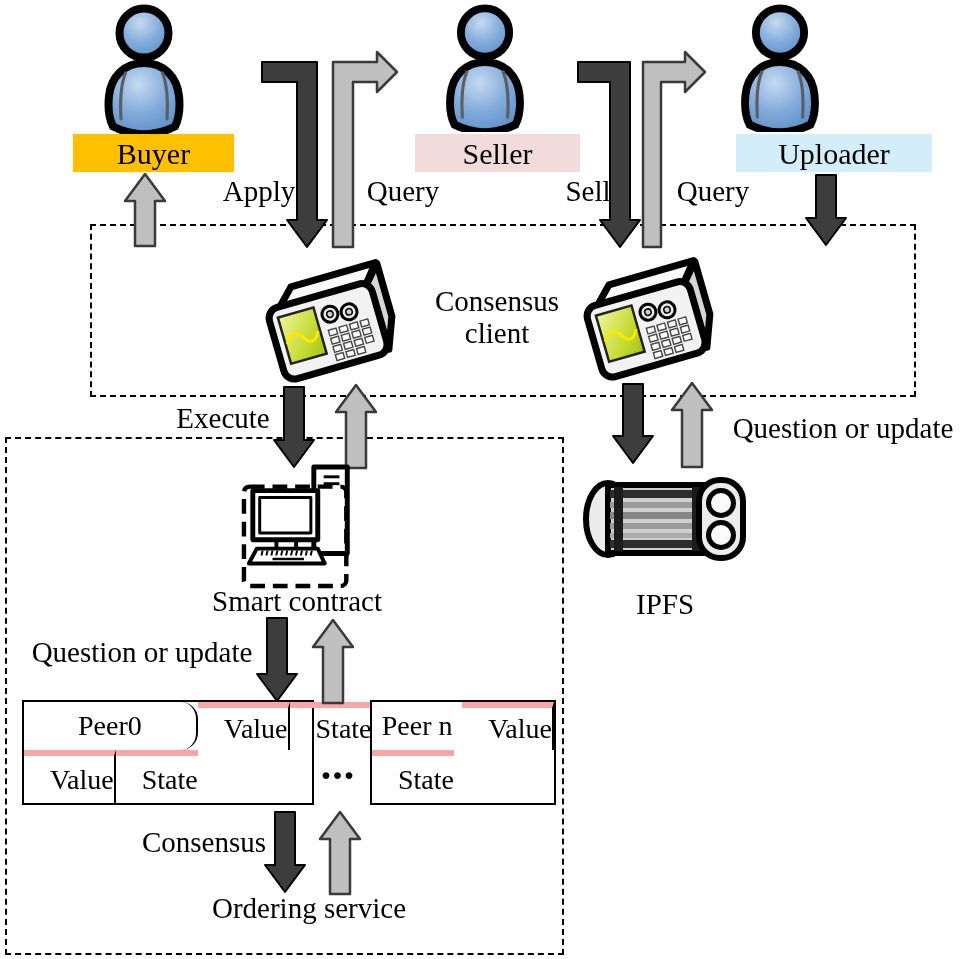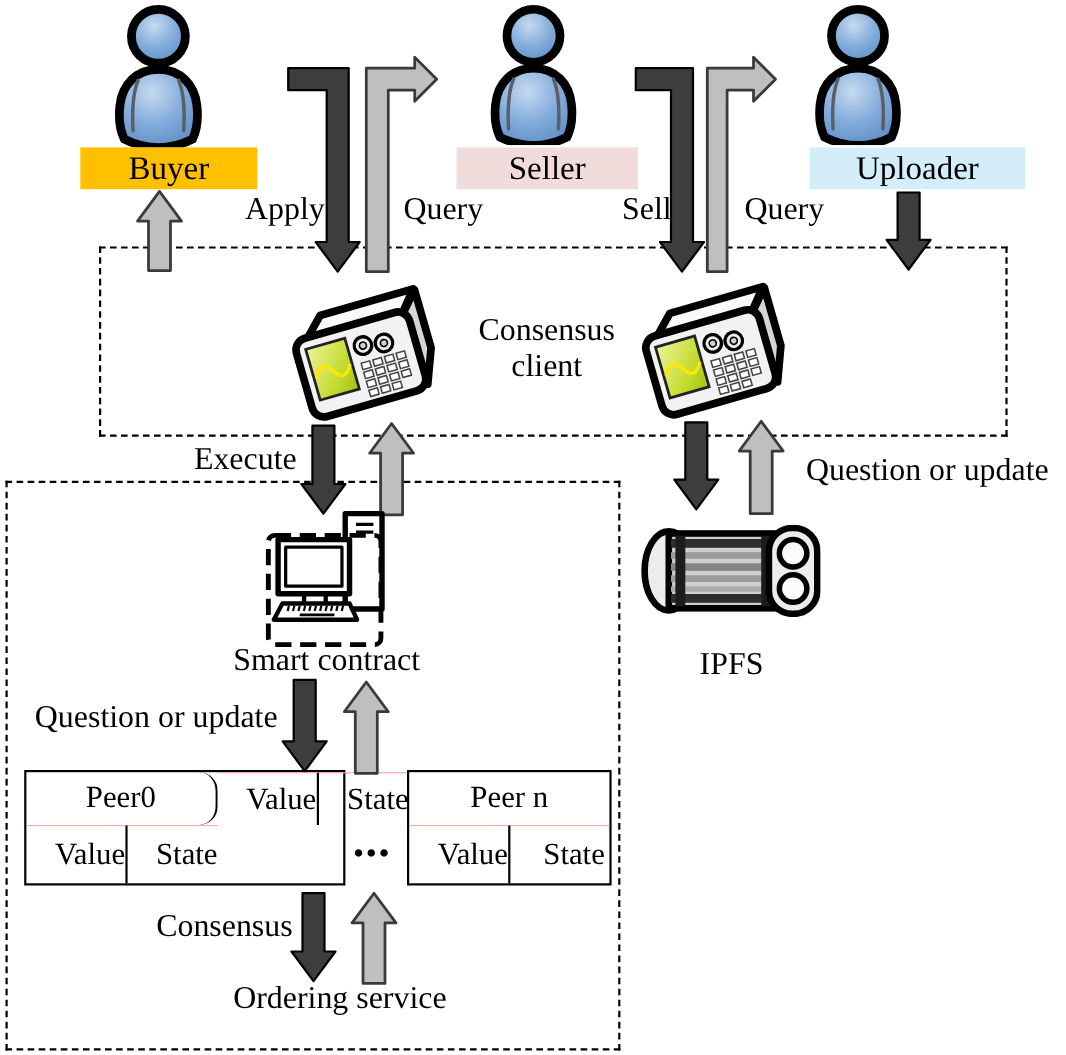--- a/index.html
+++ b/index.html
@@ -27,25 +27,25 @@
   .ad{fill:var(--arrow_dark);stroke:#000;stroke-width:2;stroke-linejoin:round;}
   .ag{fill:var(--arrow_gray);stroke:#3a3a3a;stroke-width:2.5;stroke-linejoin:round;}
 
   .icon{z-index:4;}
 
   .peer-table{position:absolute;display:grid;border:2px solid #000;background:#fff;
               z-index:2;font-size:28px;}
   #peer-table-left{left:22px;top:700px;width:288px;height:101px;
       grid-template-columns:75fr 69fr 74fr 70fr;grid-template-rows:48px 1fr;}
   #peer-table-right{left:370px;top:700px;width:182px;height:101px;
-      grid-template-columns:1fr 1fr;grid-template-rows:48px 1fr;text-align:right;}
+      grid-template-columns:1fr 1fr 1fr;grid-template-rows:48px 1fr;text-align:right;}
   .pt-cell{display:flex;align-items:center;justify-content:center;}
   .pt-cell.span2{grid-column:span 2;border-radius:17px;}
   .pt-cell.br{border-right:2px solid #000;}
-  .pt-cell.bt{border-top:1px solid #fca5a5;padding-left:26px;}
+  .pt-cell.bt{border-top:6px solid #fca5a5;padding-left:26px;}
 
   #dots{position:absolute;left:338px;top:765px;transform:translate(-50%,-50%);
         font-size:42px;font-weight:bold;letter-spacing:1px;}
 </style>
 </head>
 <body>
 
 <div id="stage">
 
   <svg width="0" height="0" style="position:absolute" aria-hidden="true">

